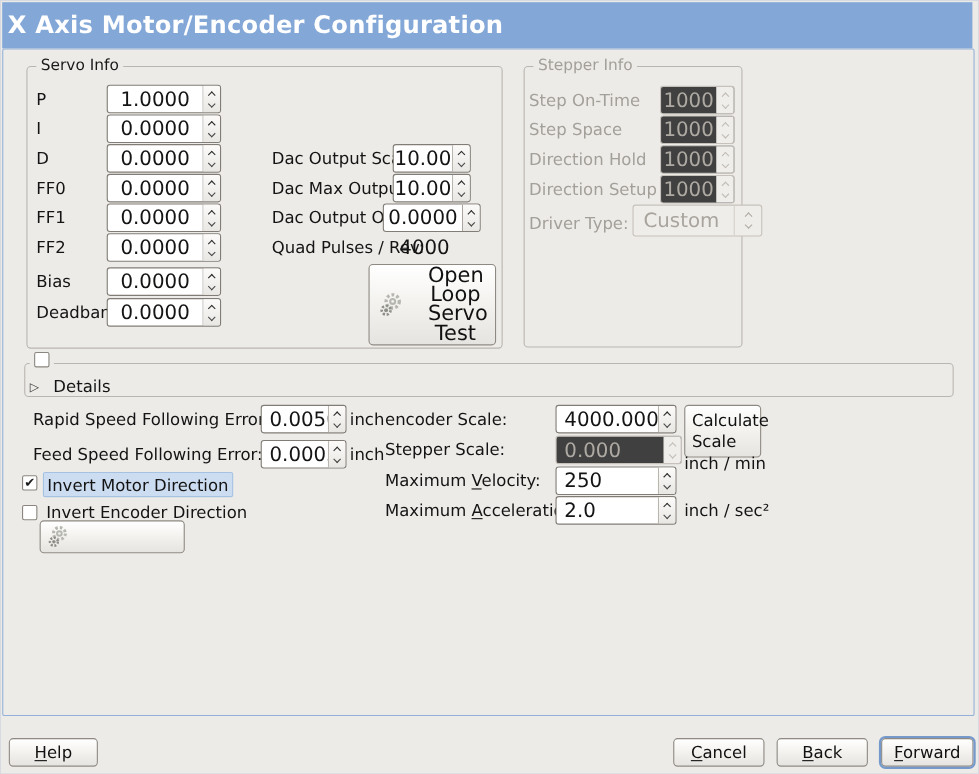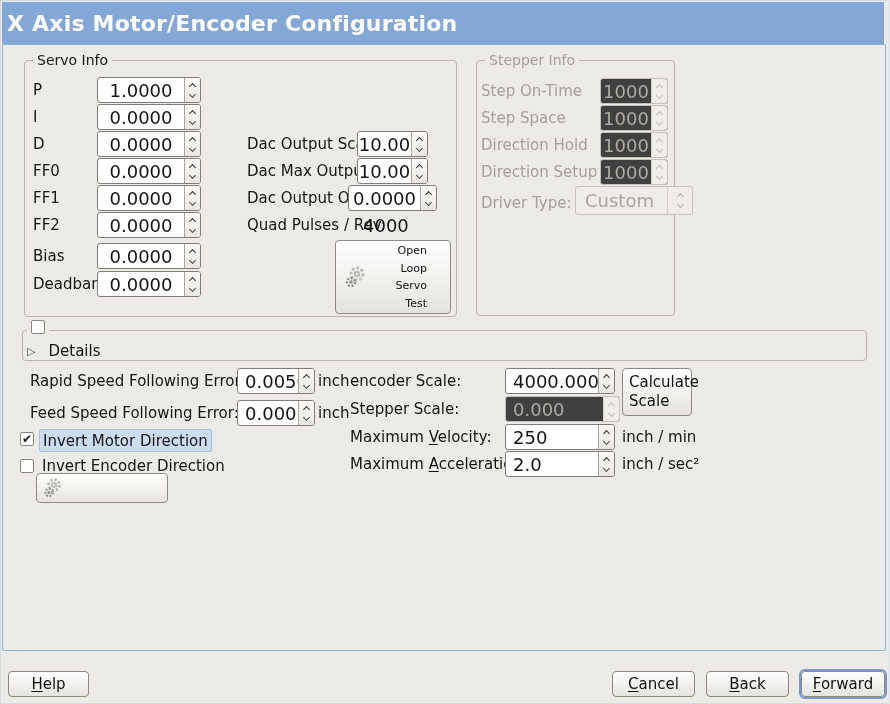--- a/index.html
+++ b/index.html
@@ -55,21 +55,21 @@
   .btn.focus{outline:2px solid #7599cb;outline-offset:0px;}
   .btn.iconbtn{justify-content:flex-start;}
   .u{text-decoration:underline;text-underline-offset:2px;}
   
   .checkbox{position:absolute;width:14px;height:14px;background:#fff;border:1px solid #8a867f;border-radius:2px;box-sizing:border-box;display:flex;align-items:center;justify-content:center;font-size:12px;line-height:12px;color:#1c1c1c;}
   .cb-inline{position:static;flex:none;}
   .hl{background:#cdddf1;border:1px solid #a6c2e3;border-radius:2px;padding:0 3px;height:21px;}
   .expander{position:absolute;display:flex;align-items:center;gap:13px;font-size:15px;}
   .expander .tri{font-size:11px;color:#3a3a3a;}
   .gears{flex:none;}
-  .openloop-text{width:50px;font-size:11px;line-height:17.5px;text-align:right;}
+  .openloop-text{width:50px;font-size:19px;line-height:17.5px;text-align:center;margin-left:12px;}
   .calc-text{width:62px;font-size:15px;line-height:19px;text-align:left;}
   .quadval{position:absolute;display:flex;align-items:center;height:26px;font-size:18px;}
 </style>
 </head>
 <body>
 
 <div class="edge"></div>
 
 <div class="titlebar">
   <span class="t">X Axis Motor/Encoder Configuration</span>
@@ -305,21 +305,21 @@
   </div>
 
 <span class="flexlbl" style="left:350px;top:424px"><span><span>Maximum </span><span class="u">V</span><span>elocity:</span></span></span>
 <div class="spin" style="left:505px;top:424px;width:110px">
     <span class="val left">250</span>
     <span class="btns">
       <i class="chev up"></i>
       <i class="chev down"></i>
     </span>
   </div>
-<span class="flexlbl" style="left:622px;top:424px">inch / min</span>
+<span class="flexlbl" style="left:622px;top:408px">inch / min</span>
 
 <span class="flexlbl" style="left:350px;top:451px"><span><span>Maximum </span><span class="u">A</span><span>cceleration:</span></span></span>
 <div class="spin" style="left:505px;top:451px;width:110px">
     <span class="val left">2.0</span>
     <span class="btns">
       <i class="chev up"></i>
       <i class="chev down"></i>
     </span>
   </div>
 <span class="flexlbl" style="left:622px;top:451px">inch / sec²</span>

